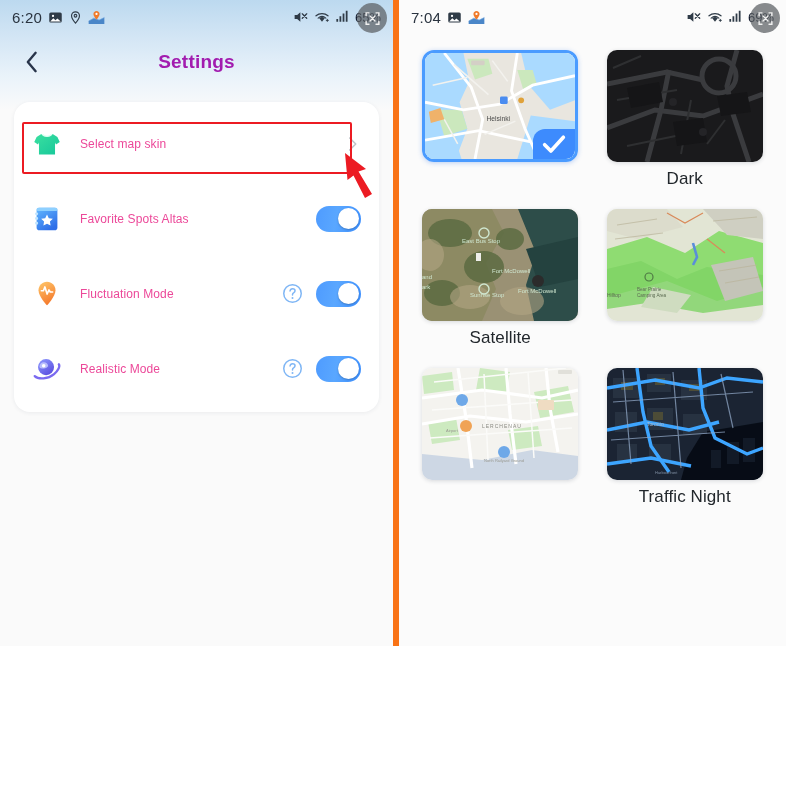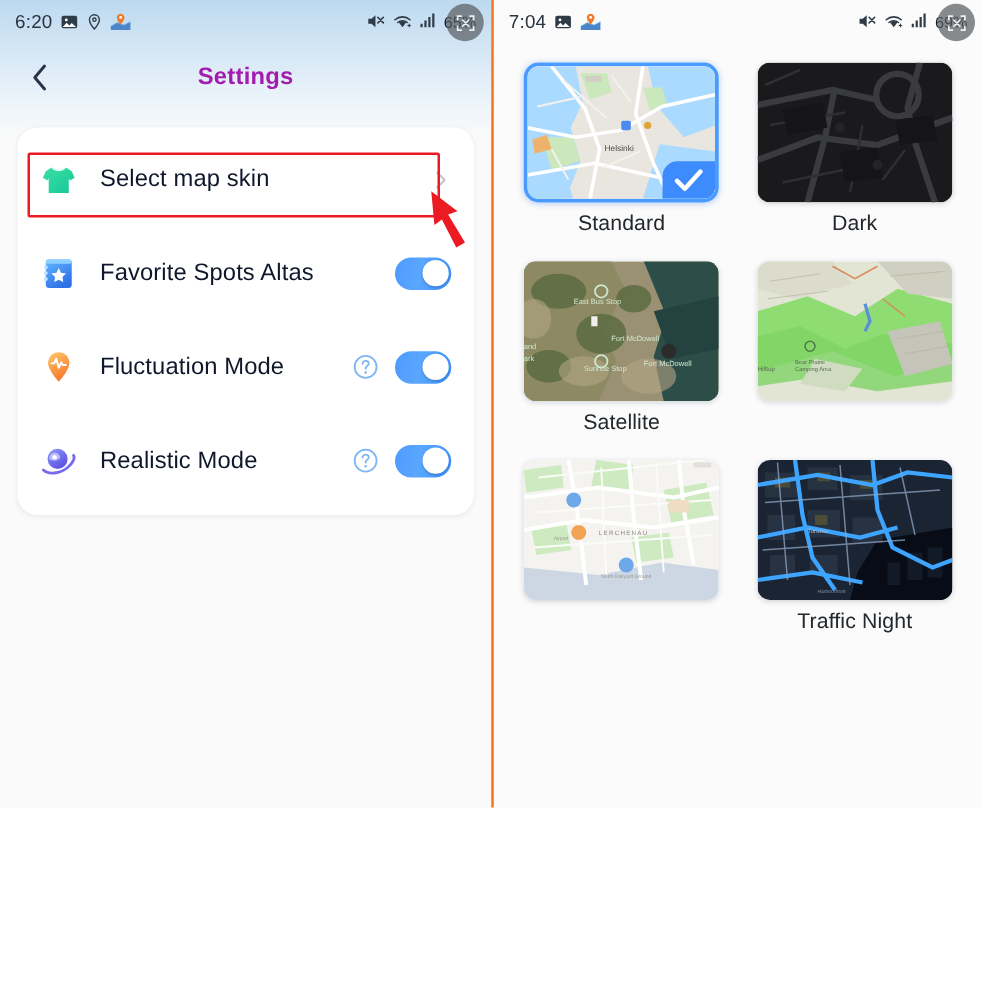--- a/index.html
+++ b/index.html
@@ -7,21 +7,21 @@
     width: 786px; height: 805px;
     font-family: "Liberation Sans", sans-serif;
     background: #ffffff;
     overflow: hidden;
   }
   .screens { display: flex; width: 786px; height: 805px; }
 
   
   .panel { width: 393px; height: 646px; position: relative; overflow: hidden; }
   .panel-left  { background: #fafafa; }
-  .panel-right { background: #fbfbfb; border-left: 2px solid #f97316; }
+  .panel-right { background: #fbfbfb; border-left: 6px solid #f97316; }
 
   .sky {
     position: absolute; left: 0; top: 0; width: 393px; height: 110px;
     background: linear-gradient(180deg, #bcd9ef 0%, #d4e6f5 35%, #eaf3fa 70%, #fafafa 100%);
   }
 
   
   .statusbar {
     position: relative; height: 34px; display: flex; align-items: center;
     padding: 0 12px; font-size: 14.5px; color: #26303b;
@@ -62,21 +62,21 @@
     box-shadow: 0 1px 4px rgba(25,40,70,.07);
     padding: 4px 0 6px 0;
   }
   .row {
     position: relative; height: 75px;
     display: flex; align-items: center; padding: 0 18px 0 16px;
   }
   .row-icon { width: 34px; height: 34px; flex: 0 0 34px; }
   .row-icon svg { display: block; }
   .row-label {
-    margin-left: 16px; font-size: 19px; color: #0f172a; letter-spacing: .1px;
+    margin-left: 16px; font-size: 12px; color: #ec4899; letter-spacing: .1px;
   }
   .row-tail { margin-left: auto; display: flex; align-items: center; gap: 13px; }
 
   .chev-right { width: 18px; height: 18px; }
   .help-icon { width: 21px; height: 21px; }
 
   .toggle {
     width: 45px; height: 26px; border-radius: 13px;
     background: linear-gradient(100deg, #4e9bff 0%, #5aa7ff 45%, #3d90ff 100%);
     position: relative; flex: 0 0 45px;
@@ -394,21 +394,20 @@
             <text x="64" y="72" font-family="Liberation Sans, sans-serif" font-size="7" fill="#4a4a4a">Helsinki</text>
             <rect x="48" y="8" width="14" height="5" rx="1" fill="#d4cfc6"></rect>
             <path d="M4 62 L16 58 L20 70 L6 74z" fill="#f0b26a"></path>
           </svg>
           <div class="check-badge">
             <svg width="19" height="19" viewBox="0 0 24 24">
                 <path d="M4.5 12.6l5 5 10-11" fill="none" stroke="#fff" stroke-width="2.9" stroke-linecap="round" stroke-linejoin="round"></path>
               </svg>
           </div>
         </div>
-        <div class="skin-label">Standard</div>
       </div>
 
       <div class="skin">
         <div class="thumb">
           <svg viewBox="0 0 156 112" preserveAspectRatio="none">
             <rect width="156" height="112" fill="#1a1a1c"></rect>
             <g stroke="#3a3b3e" fill="none" stroke-width="5">
               <path d="M0 34 L60 22 L96 30"></path>
               <path d="M130 0 L120 36 L126 64 L142 112"></path>
               <path d="M0 78 L48 60 L96 66 L156 44"></path>

